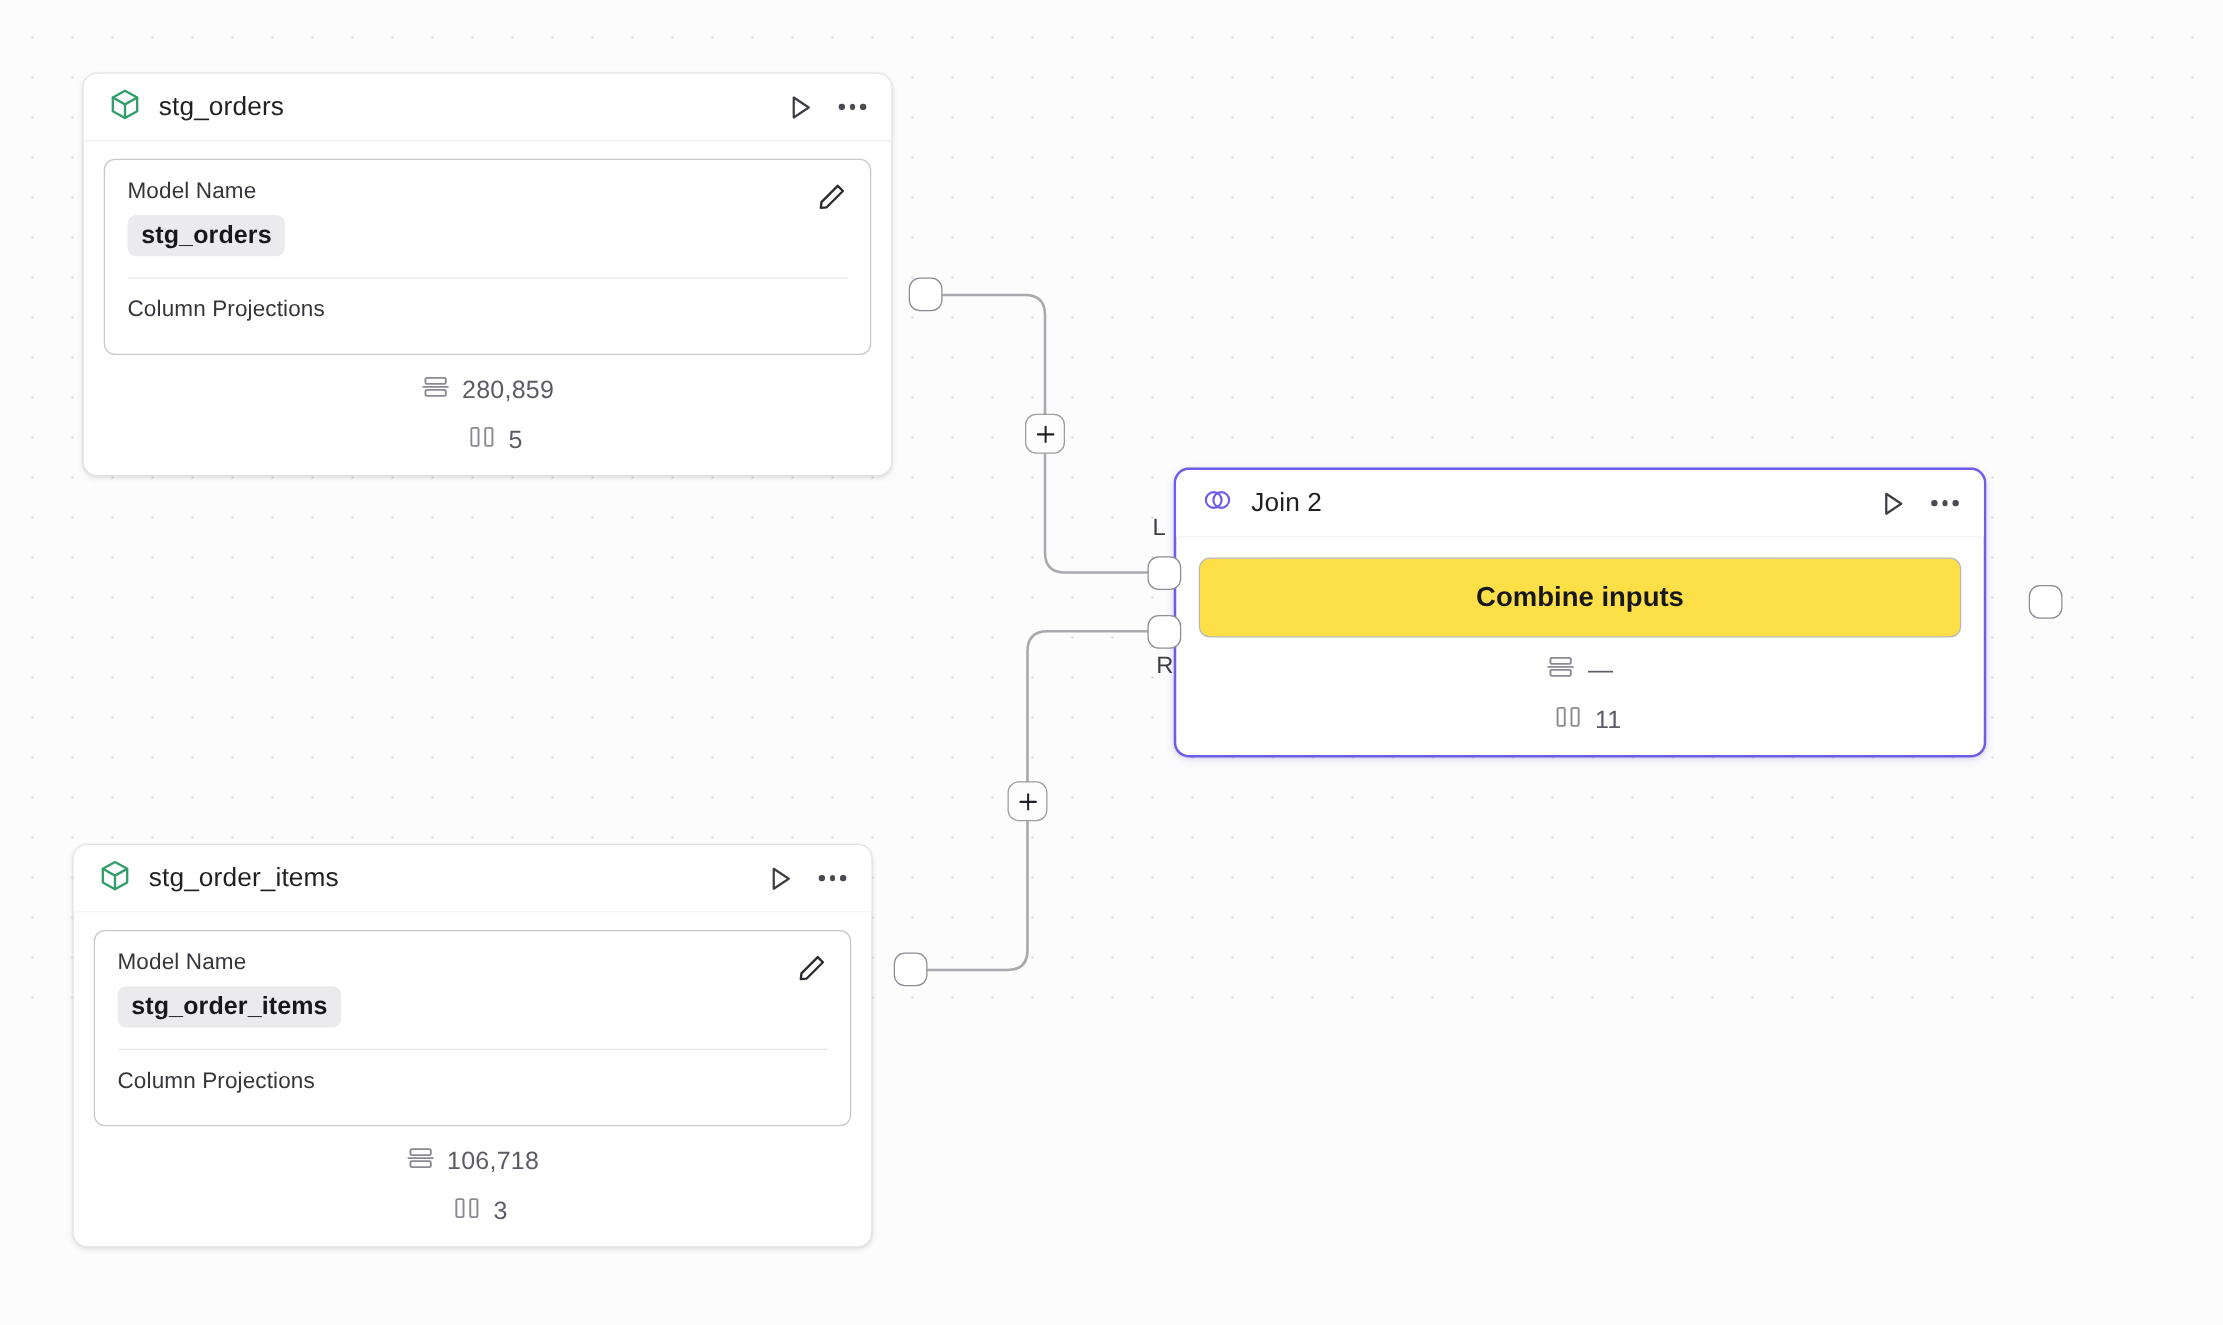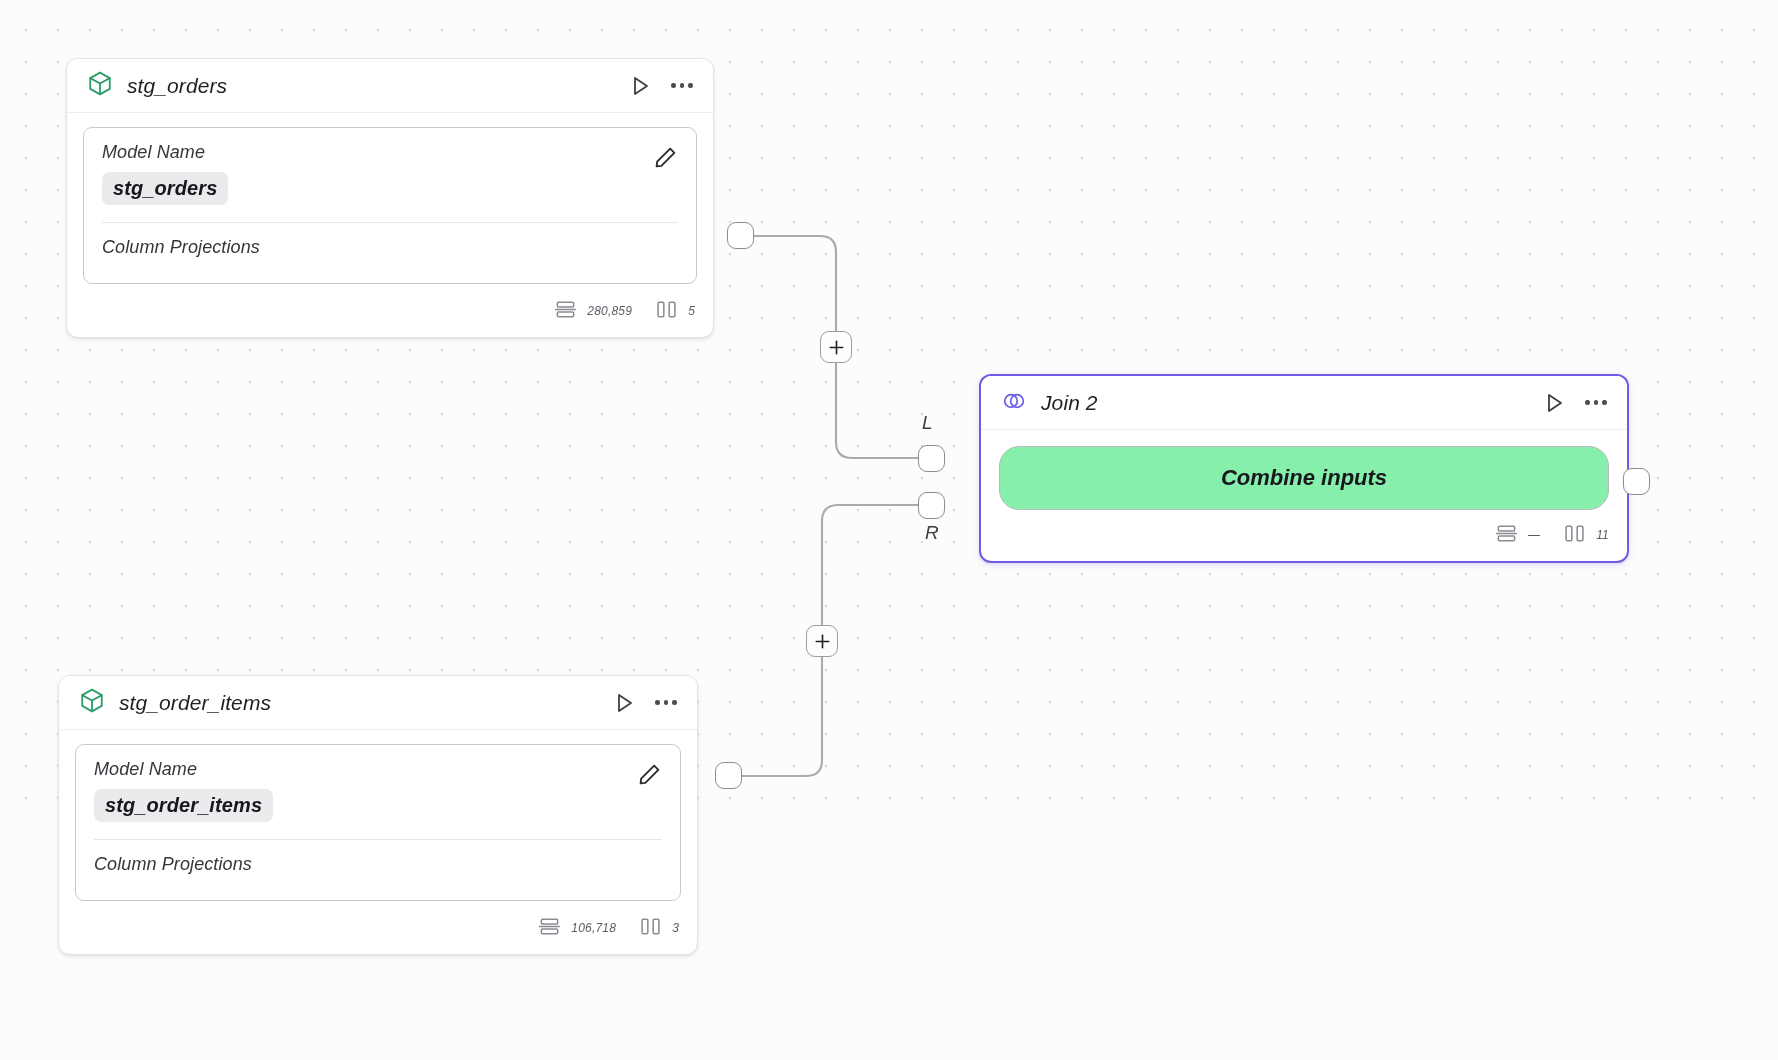--- a/index.html
+++ b/index.html
@@ -14,21 +14,20 @@
 
   
   #canvas {
     position: relative;
     width: 1778px;
     height: 816px;
     background-color: #fcfcfd;
     background-image: radial-gradient(circle, #d6d6da 1.1px, transparent 1.2px);
     background-size: 32px 32px;
     background-position: 10px 14px;
-    font-style: italic;
   }
 
   
   #edges {
     position: absolute;
     inset: 0;
     width: 1778px;
     height: 1060px;
     pointer-events: none;
   }
@@ -113,37 +112,38 @@
   .info-ico { display: inline-flex; }
 
   
   .node-footer {
     display: flex;
     align-items: center;
     justify-content: flex-end;
     gap: 11px;
     padding: 4px 18px 13px 18px;
     color: #6b6b74;
-    font-size: 12px;
+    font-size: 20px;
+    flex-direction: column;
   }
   .stat { display: inline-flex; align-items: center; gap: 10px; }
   .stat-val { color: #5c5c66; letter-spacing: .2px; }
 
   
   .combine-box {
     border: 1px solid #b9b9be;
-    border-radius: 20px;
+    border-radius: 9px;
     height: 64px;
     display: flex;
     align-items: center;
     justify-content: center;
     font-size: 22px;
     font-weight: bold;
     color: #17171c;
-    background: #86efac;
+    background: #fde047;
     cursor: pointer;
   }
 
   
   .port {
     position: absolute;
     width: 27px;
     height: 27px;
     border: 1.8px solid #8c8c94;
     border-radius: 9px;
@@ -313,21 +313,21 @@
             <rect x="14.8" y="4.5" width="6" height="15" rx="1.3"></rect>
           </svg>
         </span>
         <span class="stat-val">3</span>
       </span>
     </div>
   </div>
 
   <div class="port" style="left:715px; top:762px;"></div>
 
-  <div class="node selected" style="left:979px; top:374px; width:650px;">
+  <div class="node selected" style="left:939px; top:374px; width:650px;">
     <div class="node-header">
       <span class="icon">
         <svg width="26" height="26" viewBox="0 0 26 26" fill="none" stroke="#6c5ce7" stroke-width="1.7">
           <circle cx="10" cy="13" r="6.3"></circle>
             <circle cx="16" cy="13" r="6.3"></circle>
         </svg>
       </span>
       <span class="node-title">Join 2</span>
       <span class="hdr-actions">
         <span class="icon-btn">

